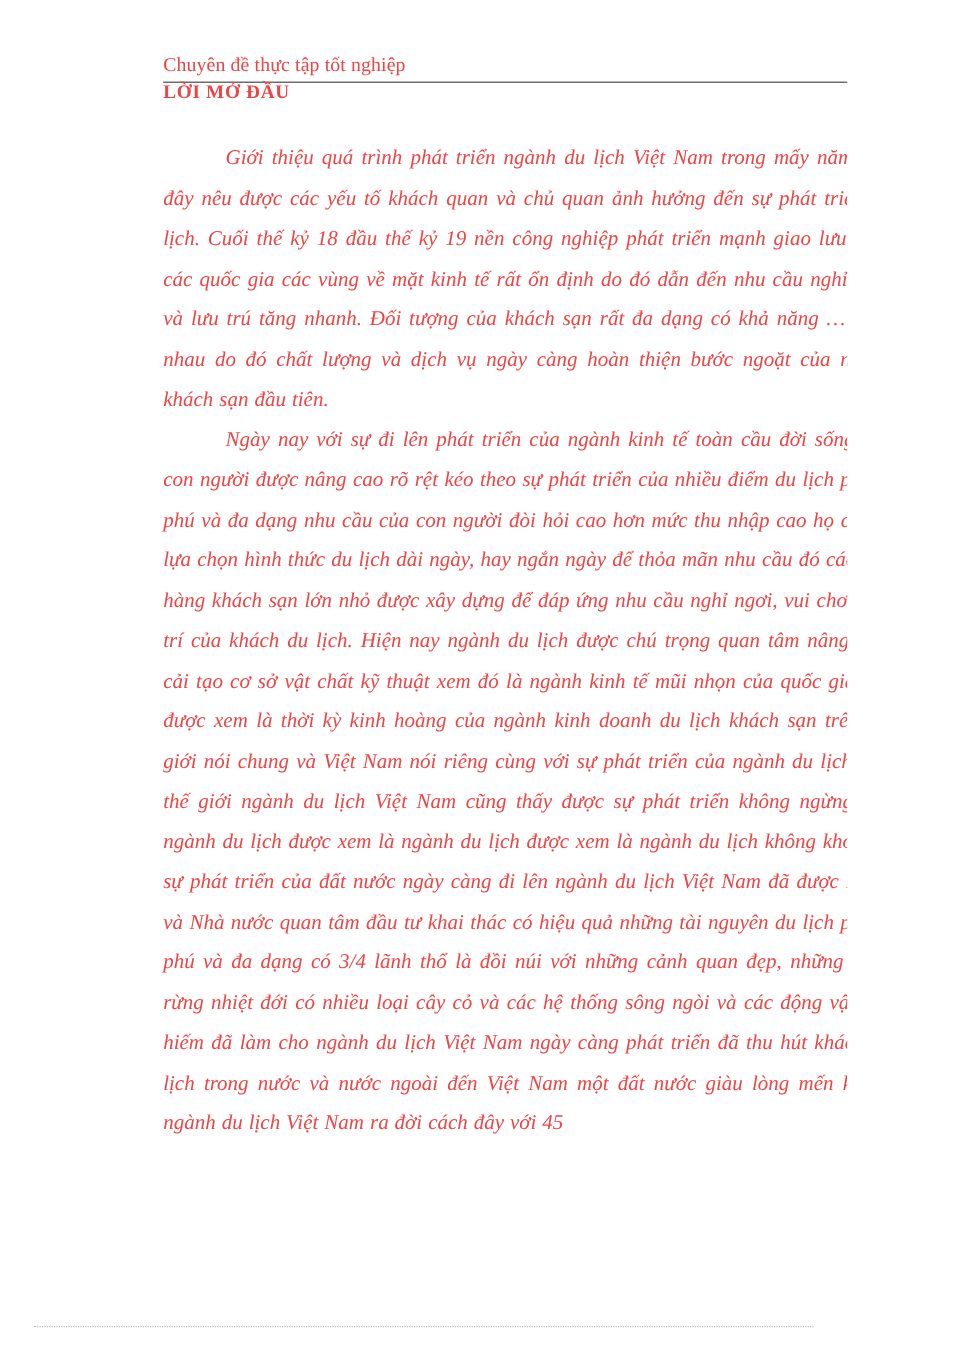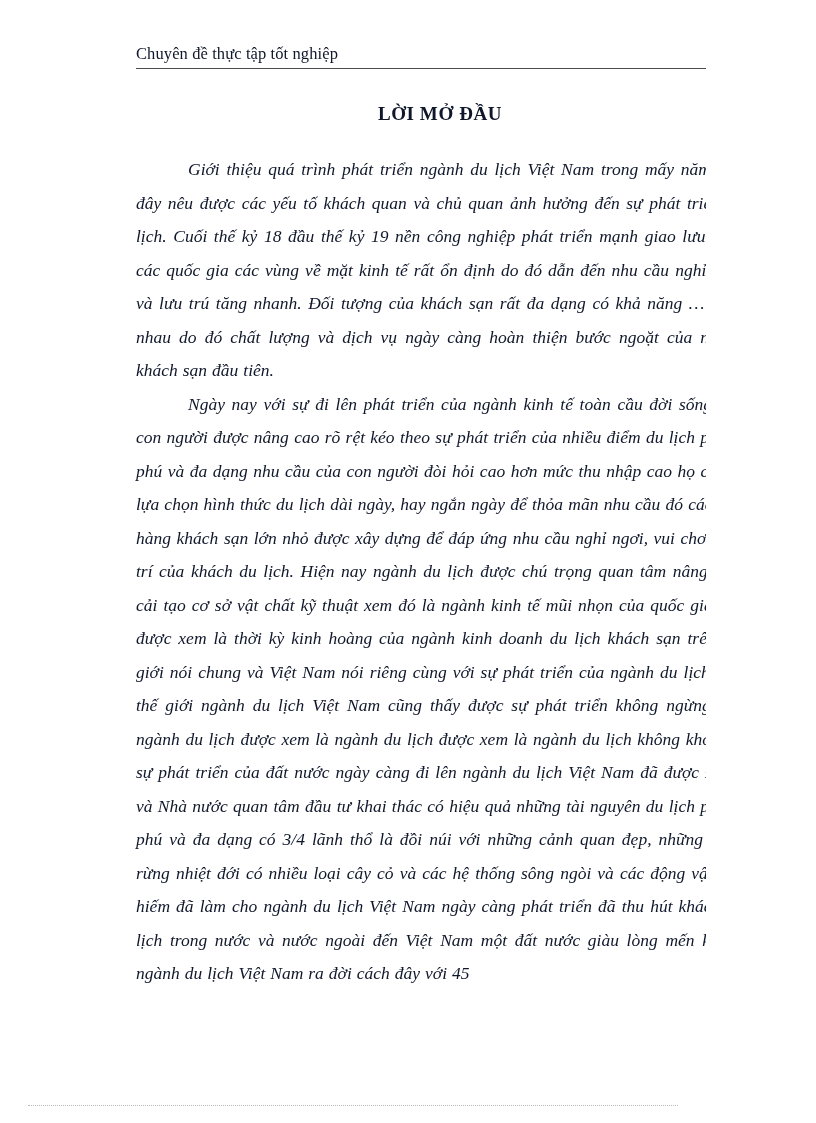--- a/index.html
+++ b/index.html
@@ -6,43 +6,42 @@
     margin: 0;
     padding: 0;
     background: #ffffff;
   }
   .page {
     width: 706px;
     height: 1123px;
     position: relative;
     background: #ffffff;
     font-family: "Liberation Serif", "DejaVu Serif", serif;
-    color: #0f172a;
+    color: #ef4444;
     box-sizing: border-box;
     overflow: hidden;
   }
   .content {
     position: absolute;
     left: 136px;
     top: 44px;
     width: 608px;
   }
   .header-line {
     font-size: 16.5px;
     letter-spacing: 0.1px;
     padding-bottom: 4px;
     border-bottom: 1px solid #4a4a4a;
     white-space: nowrap;
   }
   .doc-title {
-    text-align: center;
+    text-align: left;
     font-weight: bold;
-    font-size: 19px;
+    font-size: 16px;
     letter-spacing: 0.6px;
-    margin-top: 34px;
   }
   p.body-par {
     font-size: 17.5px;
     line-height: 33.5px;
     text-align: justify;
     text-justify: inter-word;
     margin: 0;
     text-indent: 52px;
     word-spacing: 0.6px;
     font-style: italic;

